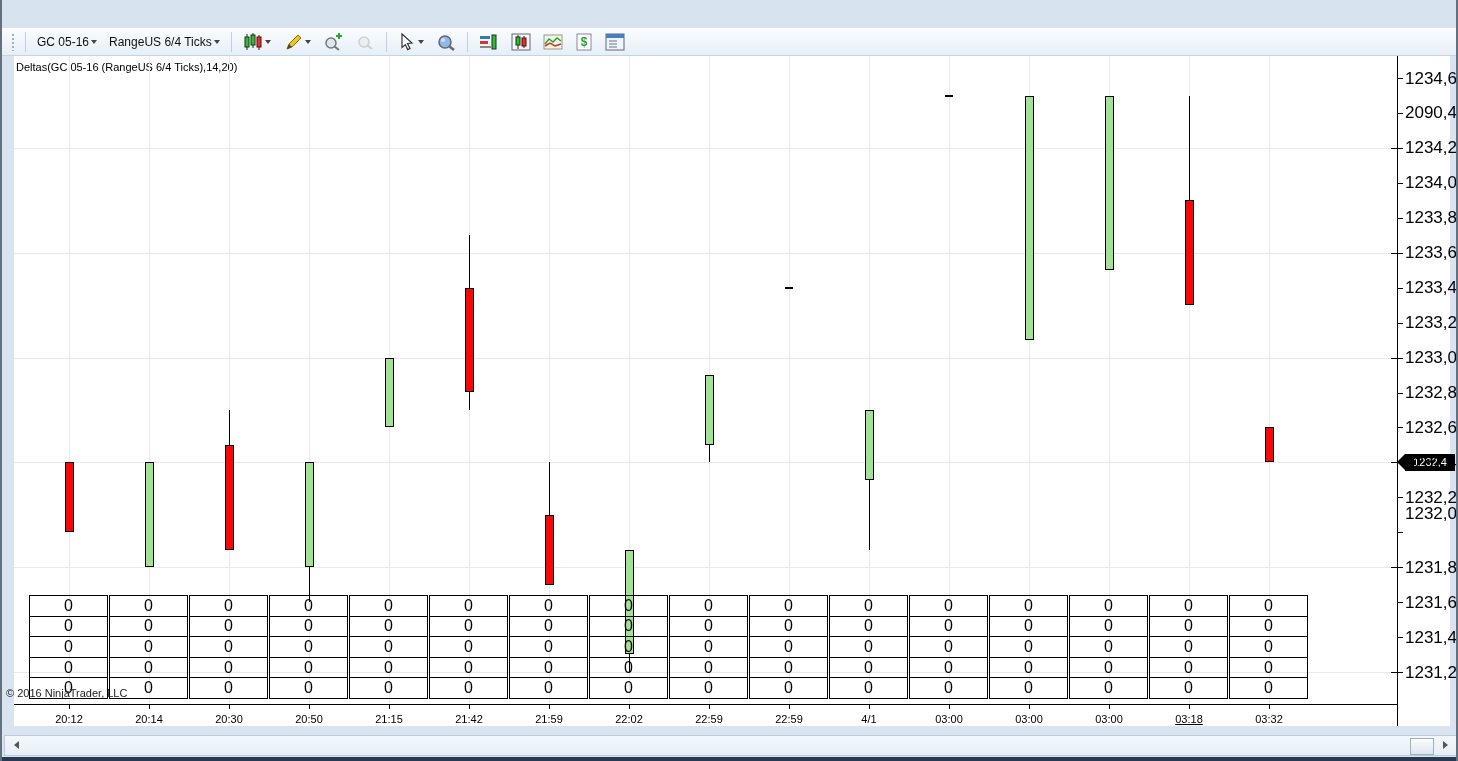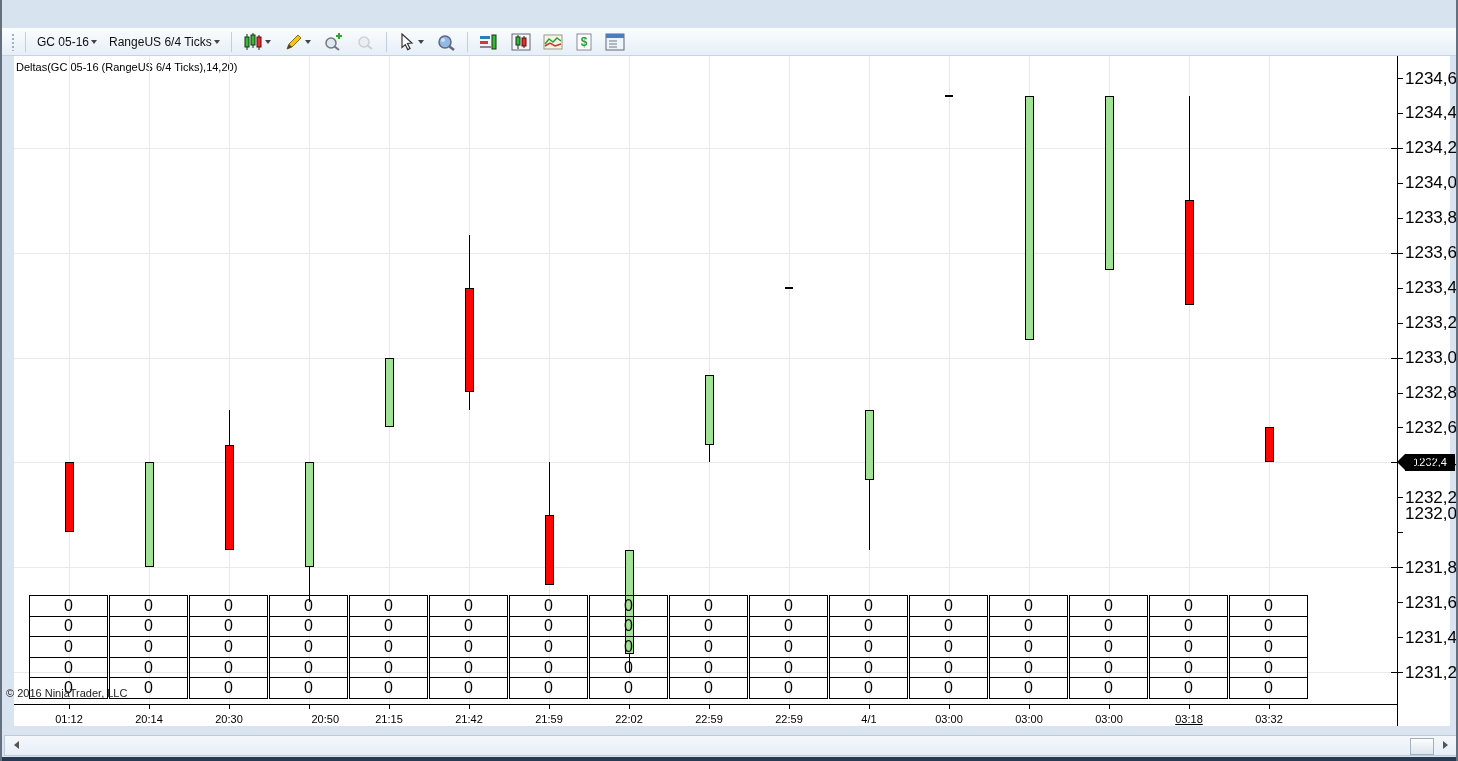--- a/index.html
+++ b/index.html
@@ -349,21 +349,21 @@
       <div class="statbox" style="left: 1227px;">
         <div class="statcell">0</div>
         <div class="statcell">0</div>
         <div class="statcell">0</div>
         <div class="statcell">0</div>
         <div class="statcell">0</div>
       </div>
       <div class="ytick" style="top: 22px;"></div>
       <div class="ylabel" style="top: 15.5px;">1234,6</div>
       <div class="ytick" style="top: 56.9px;"></div>
-      <div class="ylabel" style="top: 50.4px;">1234,4</div>
+      <div class="ylabel" style="top: 50.4px;">2090,4</div>
       <div class="ytick" style="top: 91.9px;"></div>
       <div class="ylabel" style="top: 85.4px;">1234,2</div>
       <div class="ytick" style="top: 126.8px;"></div>
       <div class="ylabel" style="top: 120.3px;">1234,0</div>
       <div class="ytick" style="top: 161.8px;"></div>
       <div class="ylabel" style="top: 155.3px;">1233,8</div>
       <div class="ytick" style="top: 196.7px;"></div>
       <div class="ylabel" style="top: 190.2px;">1233,6</div>
       <div class="ytick" style="top: 231.6px;"></div>
       <div class="ylabel" style="top: 225.1px;">1233,4</div>
@@ -389,27 +389,27 @@
       <div class="ylabel" style="top: 574.5px;">1231,4</div>
       <div class="ytick" style="top: 616px;"></div>
       <div class="ylabel" style="top: 609.5px;">1231,2</div>
       <div class="ytick-left" style="top: 91.9px;"></div>
       <div class="ytick-left" style="top: 196.7px;"></div>
       <div class="ytick-left" style="top: 301.5px;"></div>
       <div class="ytick-left" style="top: 406.3px;"></div>
       <div class="ytick-left" style="top: 511.2px;"></div>
       <div class="ytick-left" style="top: 616px;"></div>
       <div class="xtick" style="left: 67px;"></div>
-      <div class="xlabel" style="left: 67px;">01:12</div>
+      <div class="xlabel" style="left: 67px;">20:12</div>
       <div class="xtick" style="left: 147px;"></div>
       <div class="xlabel" style="left: 147px;">20:14</div>
       <div class="xtick" style="left: 227px;"></div>
       <div class="xlabel" style="left: 227px;">20:30</div>
       <div class="xtick" style="left: 307px;"></div>
-      <div class="xlabel" style="left: 307px; text-align: right;">20:50</div>
+      <div class="xlabel" style="left: 307px;">20:50</div>
       <div class="xtick" style="left: 387px;"></div>
       <div class="xlabel" style="left: 387px;">21:15</div>
       <div class="xtick" style="left: 467px;"></div>
       <div class="xlabel" style="left: 467px;">21:42</div>
       <div class="xtick" style="left: 547px;"></div>
       <div class="xlabel" style="left: 547px;">21:59</div>
       <div class="xtick" style="left: 627px;"></div>
       <div class="xlabel" style="left: 627px;">22:02</div>
       <div class="xtick" style="left: 707px;"></div>
       <div class="xlabel" style="left: 707px;">22:59</div>

